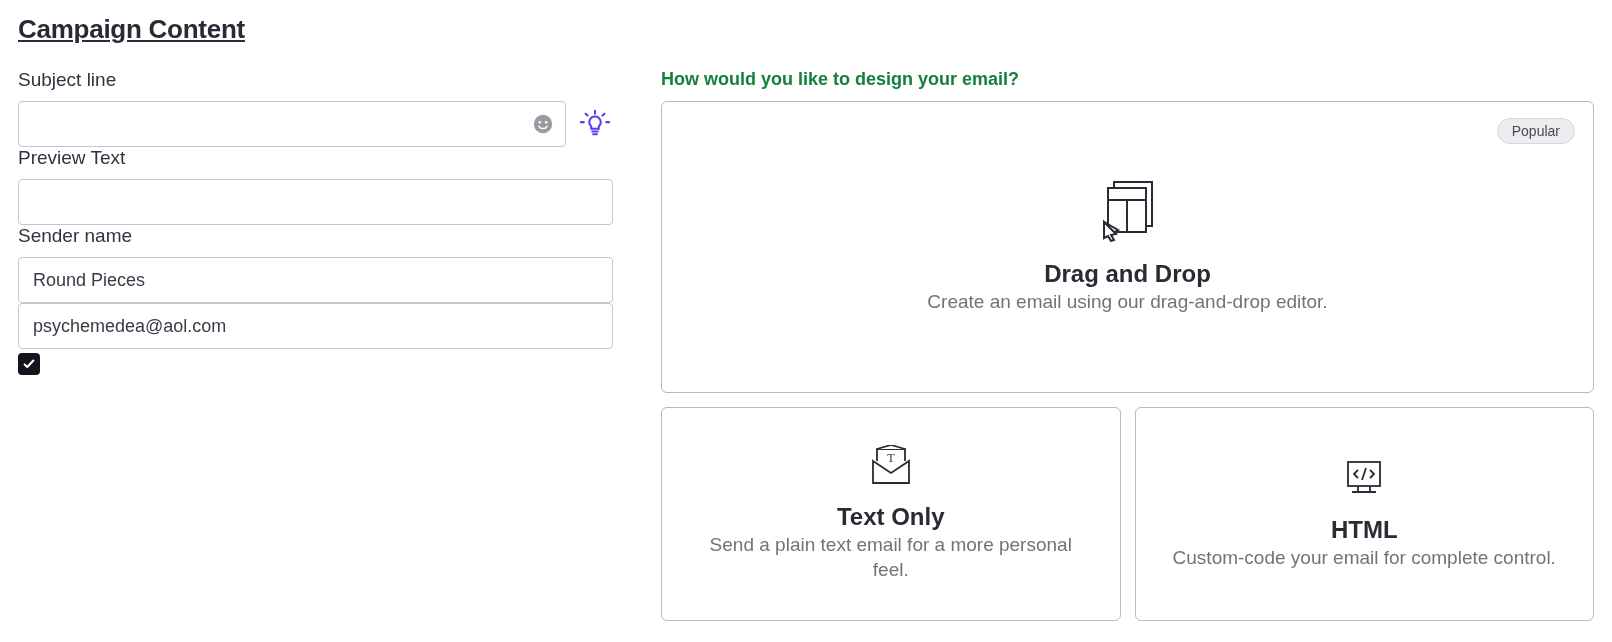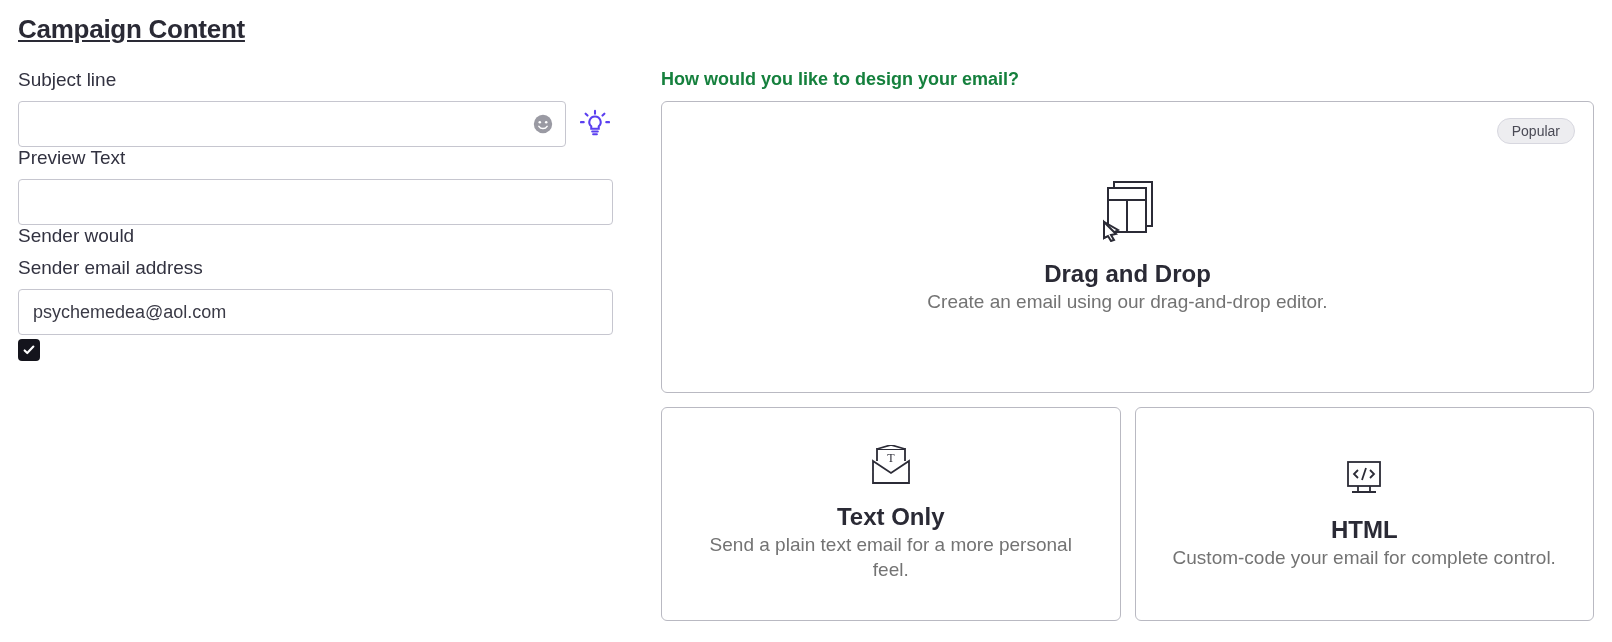--- a/index.html
+++ b/index.html
@@ -147,25 +147,25 @@
         </span>
       </div>
     </div>
 
     <div class="form-group">
       <label class="form-label">Preview Text</label>
       <input type="text" class="text-input" value="" style="">
     </div>
 
     <div class="form-group">
-      <label class="form-label">Sender would</label>
-    </div>
-
-    <div class="form-group">
-      <label class="form-label">Sender email address</label>
+      <label class="form-label">Sender name</label>
+      <input type="text" class="text-input" value="Round Pieces" style="">
+    </div>
+
+    <div class="form-group">
       <input type="text" class="text-input" value="psychemedea@aol.com" style="">
     </div>
 
     <div class="checkbox-row">
       <span class="checkbox">
         <svg viewBox="0 0 16 16" fill="none" stroke="currentColor" stroke-width="2.4" stroke-linecap="round" stroke-linejoin="round">
             <path d="M3 8.5l3 3L13 4"></path>
           </svg>
       </span>
     </div>

